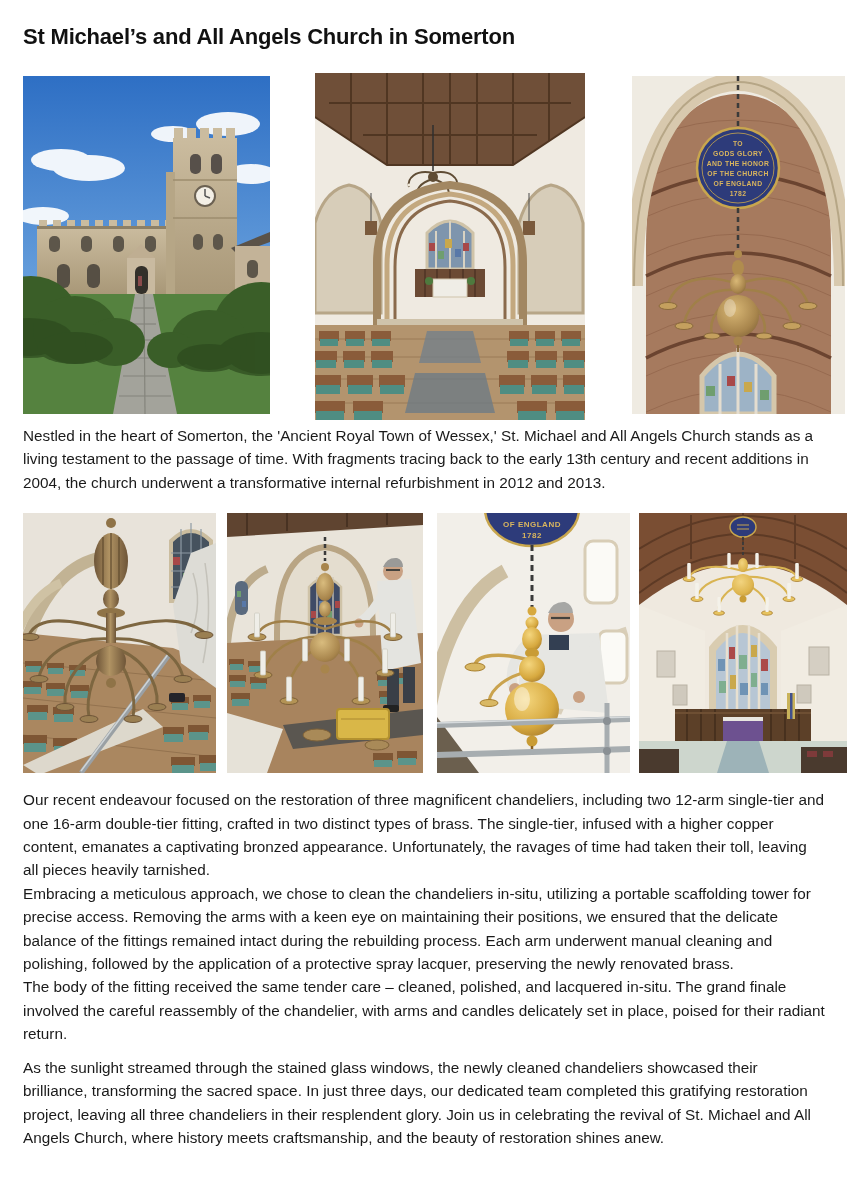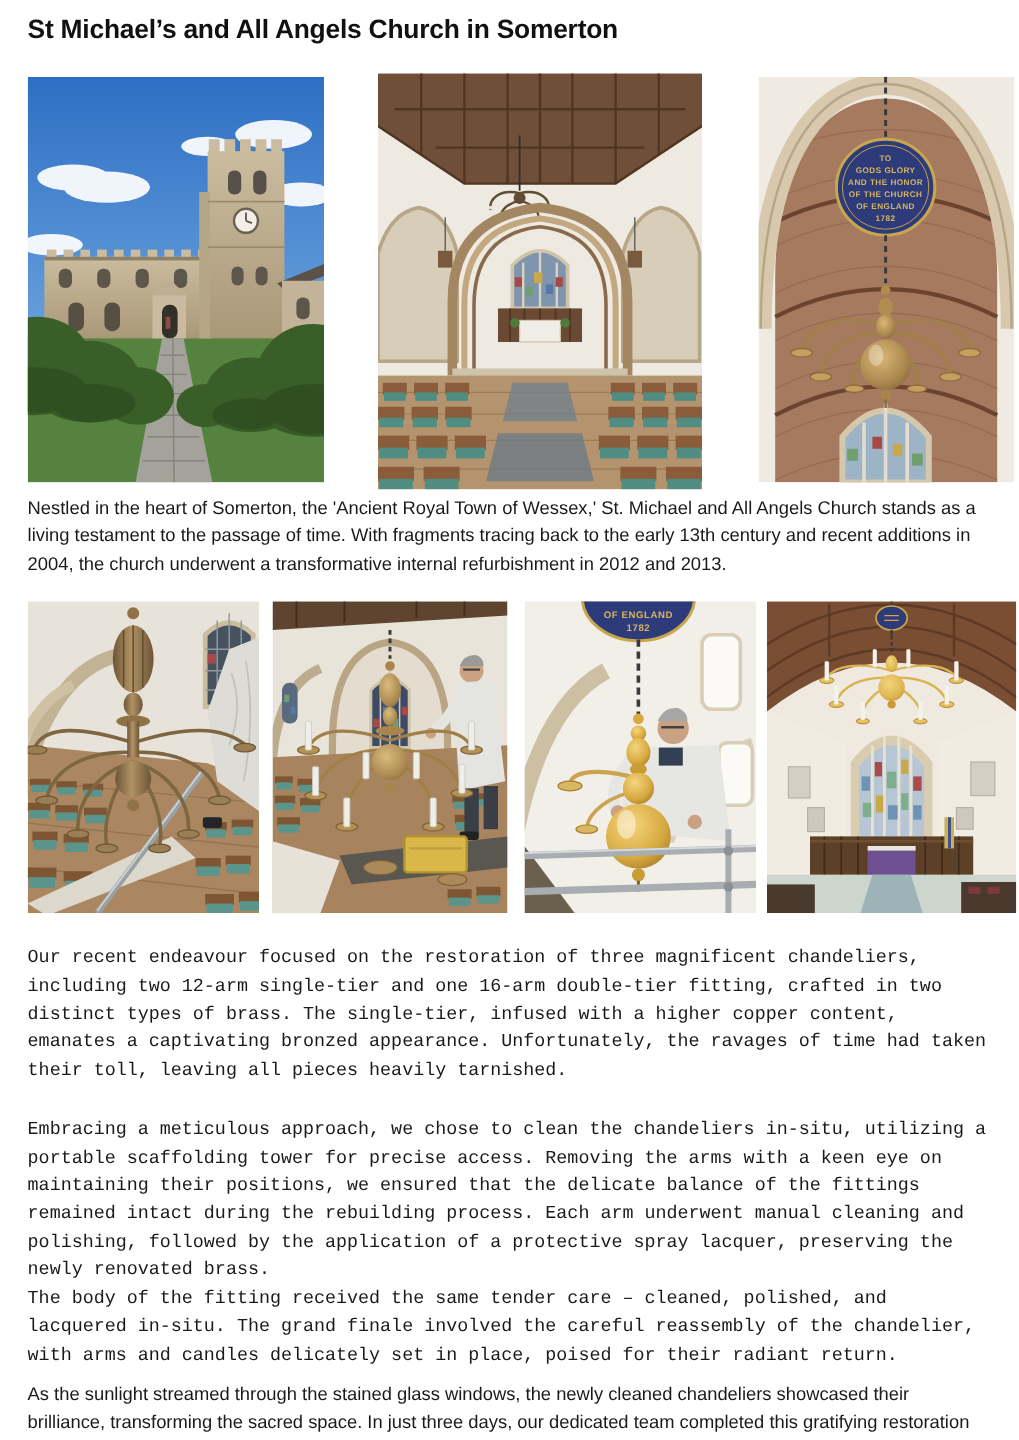--- a/index.html
+++ b/index.html
@@ -1,41 +1,41 @@
 <!DOCTYPE html>
 <html><head>
 <meta charset="utf-8">
 <style>
   * { margin:0; padding:0; box-sizing:border-box; }
   html,body { background:#ffffff; }
   body {
     width:849px; height:1200px; overflow:hidden;
     font-family:"Liberation Sans", sans-serif; color:#1a1a1a;
   }
-  .page { width:684px; height:1200px; padding:11px 23px 0 23px; }
+  .page { width:684px; height:1200px; padding:23px 23px 0 23px; }
   h1[data-name="page-title"] {
     font-size:22px; line-height:27px; font-weight:700; letter-spacing:-0.2px; color:#111;
   }
   .photo-row { display:flex; align-items:flex-start; width:822px; }
   .photo-row figure { flex:0 0 auto; overflow:hidden; }
   .row-top { margin-top:23px; height:347px; }
   .row-top .ph1 { width:247px; height:338px; margin-top:3px; }
   .row-top .ph2 { width:270px; height:347px; margin-left:45px; }
   .row-top .ph3 { width:213px; height:338px; margin-left:47px; margin-top:3px; }
   .row-mid { margin-top:19px; height:260px; }
   .row-mid .pha { width:193px; height:260px; }
   .row-mid .phb { width:196px; height:260px; margin-left:11px; }
   .row-mid .phc { width:193px; height:260px; margin-left:14px; }
   .row-mid .phd { width:208px; height:260px; margin-left:9px; }
   figure svg { width:100%; height:100%; display:block; }
   h2[data-name="section-heading"] { margin-top:17px; font-size:15.3px; line-height:21px; font-weight:700; }
   p { font-size:15.3px; line-height:23.4px; white-space:pre-line; width:803px; }
   .p-intro { margin-top:4px; }
-  .p-2 { margin-top:26px;font-family:Liberation Mono, monospace; }
-  .p-3 { margin-top:26px;font-family:Liberation Mono, monospace; }
+  .p-2 { margin-top:15px; }
+  .p-3 { margin-top:0; }
   .p-4 { margin-top:10px; }
   svg text { font-family:"Liberation Sans", sans-serif; }
 </style>
 </head>
 <body>
 
 <div class="page" data-name="document-page">
 
   <h1 data-name="page-title">St Michael’s and All Angels Church in Somerton</h1>
 

